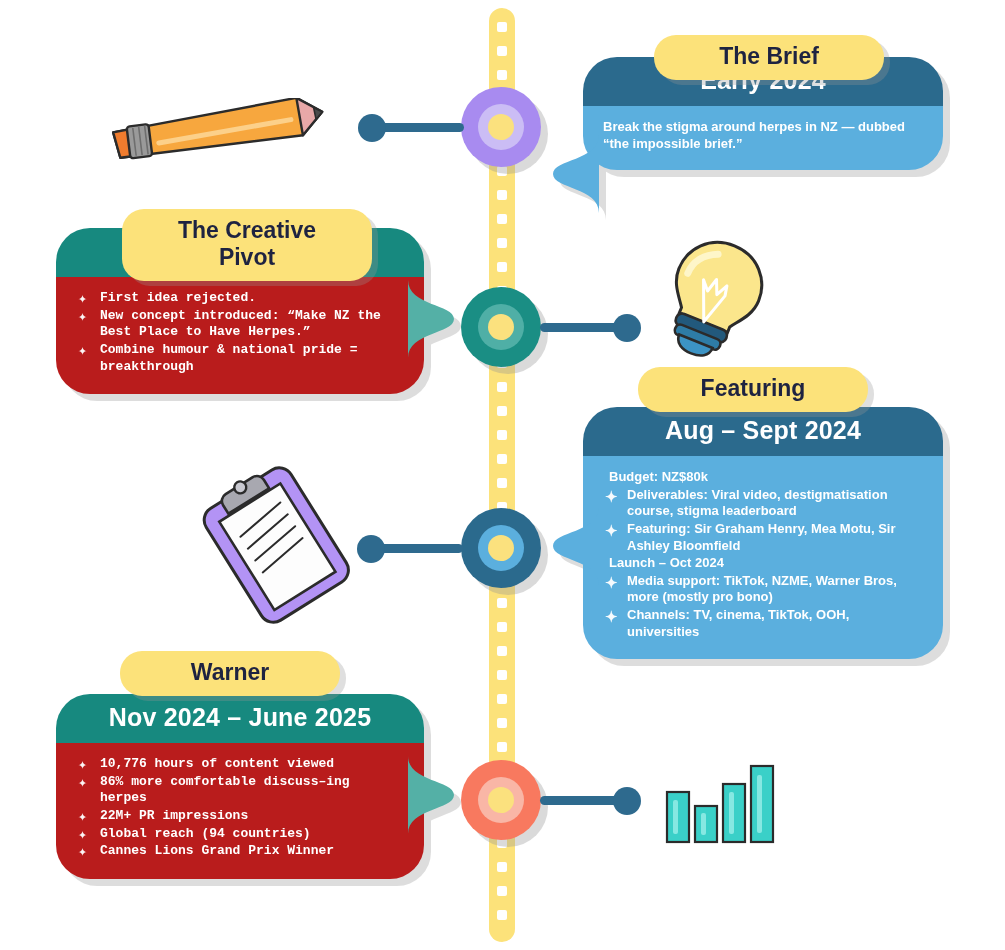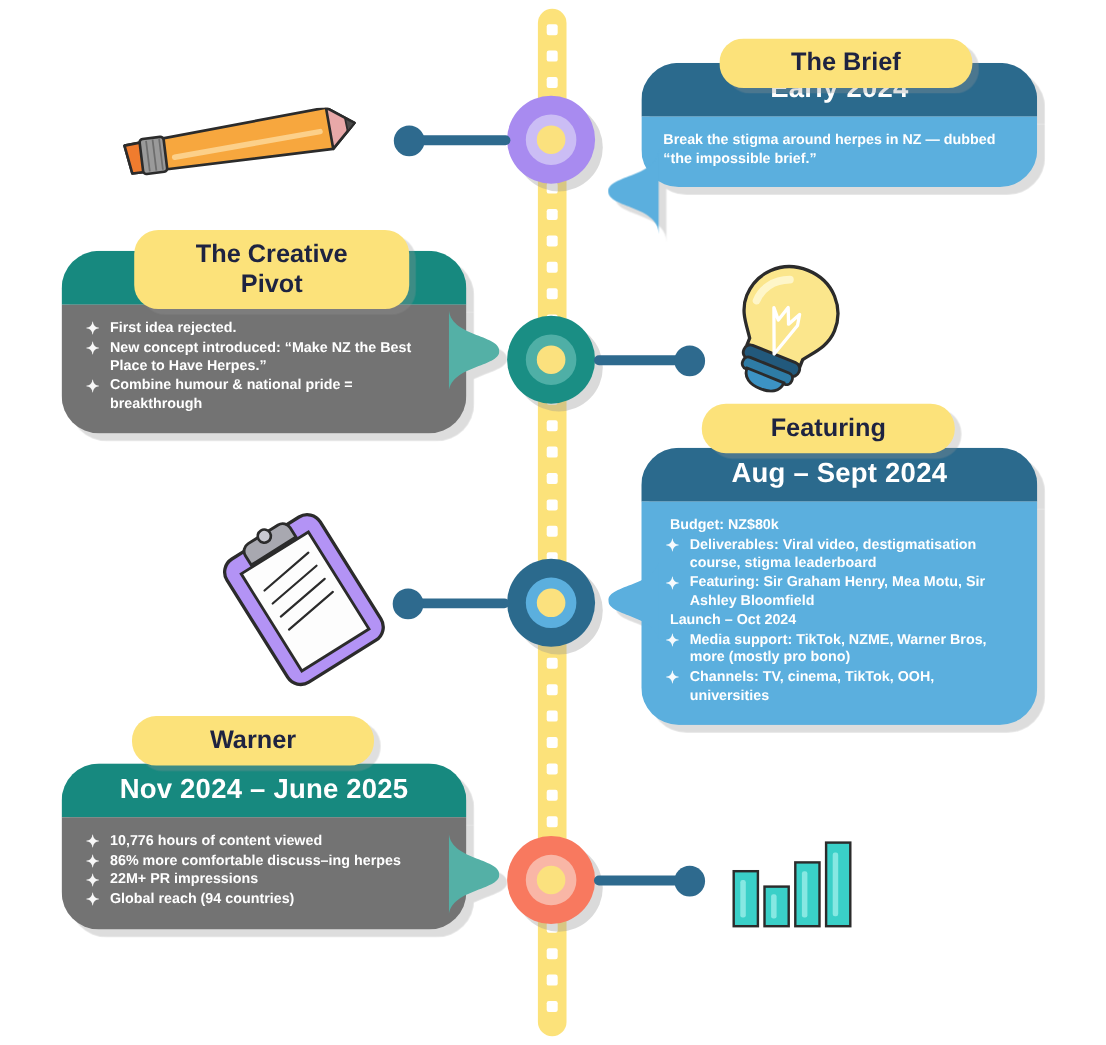--- a/index.html
+++ b/index.html
@@ -42,21 +42,21 @@
   ul.bul{list-style:none;margin:0;padding:0;}
   ul.bul li{position:relative;padding-left:24px;margin:0 0 1px 0;}
   ul.bul li::before{content:"\2726";position:absolute;left:2px;top:0px;font-size:15px;opacity:.95;}
   ul.bul li.nobul{padding-left:6px;}
   ul.bul li.nobul::before{content:"";}
 
   
   .blue .card-head{background:#2B6A8D;}
   .blue .card-content{background:#5BAFDE;}
   .teal .card-head{background:#17897F;}
-  .teal .card-content{background:#737373;}
+  .teal .card-content{background:#b91c1c;font-family:Liberation Mono, monospace;}
 
   
   .icon{position:absolute;}
 </style>
 </head>
 <body>
 
 <div id="stage">
 
   <div class="spine" id="spine">
@@ -245,19 +245,20 @@
       <path d="M0 0 C0 26 46 24 46 39 C46 54 0 52 0 78 Z" fill="#54B0A6"></path>
     </svg>
     <div class="card-body">
       <div class="card-head">Nov 2024 – June 2025</div>
       <div class="card-content">
         <ul class="bul">
             <li>10,776 hours of content viewed</li>
             <li>86% more comfortable discuss–ing herpes</li>
             <li>22M+ PR impressions</li>
             <li>Global reach (94 countries)</li>
+            <li>Cannes Lions Grand Prix Winner</li>
           </ul>
       </div>
     </div>
   </div>
   <div class="pill" style="left:120px;top:651px;width:160px;">Warner</div>
 
 </div>
 
 </body></html>

